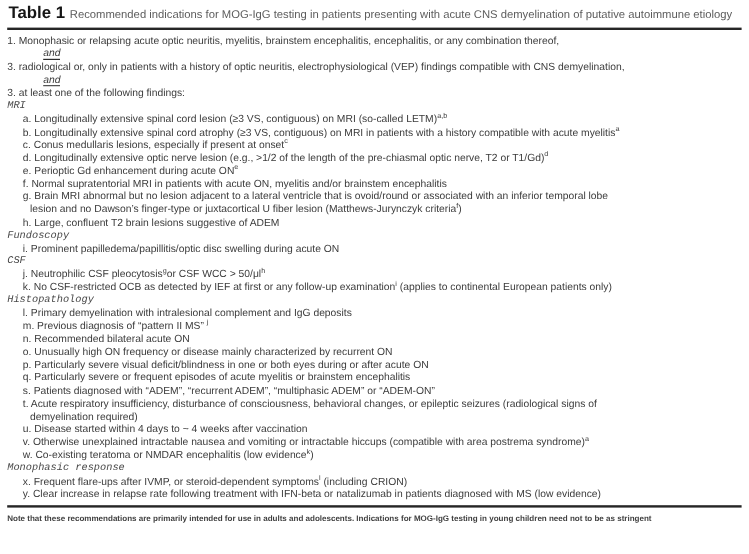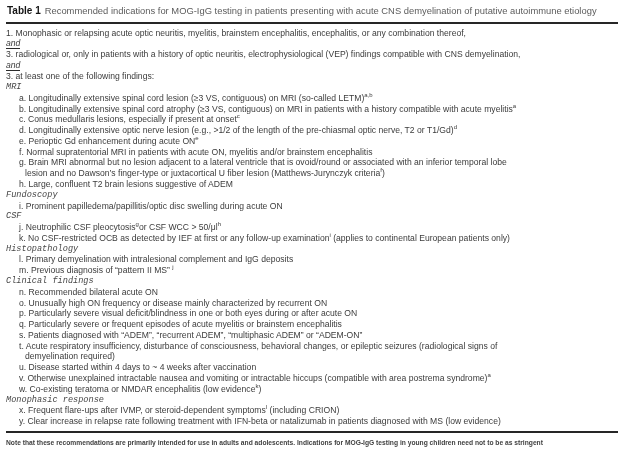--- a/index.html
+++ b/index.html
@@ -7,34 +7,34 @@
     width:624px;height:462px;overflow:hidden;background:#ffffff;
     font-family:"Liberation Sans", sans-serif;
     -webkit-font-smoothing:antialiased;
   }
   .page{width:624px;height:462px;position:relative;overflow:hidden;}
   .title{
     padding:5px 10px 3px 7px;
     font-size:9.4px;line-height:11.6px;color:#5c5c5c;
     max-width:612px;
   }
-  .tlabel{font-weight:bold;color:#161616;margin-right:4px;font-size:10px;}
+  .tlabel{font-weight:bold;color:#161616;margin-right:4px;font-size:14px;}
   .rule{height:2px;background:#262626;margin:2px 6px 3px 6px;}
   .rule-bottom{margin-top:4px;height:2px;}
   .rows{padding:1px 4px 0 6px;}
   .row{
     font-size:8.6px;line-height:10.78px;color:#3b3b3b;
     white-space:nowrap;overflow:hidden;
   }
   .k-sub{padding-left:13px;}
   .k-subcont{padding-left:19px;}
   .k-section{font-style:italic;color:#474747;font-family:Liberation Mono, monospace;}
   .k-and span{
     font-style:italic;display:inline-block;line-height:9px;
-    border-bottom:1.8px solid #2b2b2b;padding-bottom:0px;
+    border-bottom:1.8px solid #2b2b2b;padding-bottom:0px;margin-left:30px;
   }
   sup{font-size:6px;line-height:0;vertical-align:super;}
   .footnote{
     padding:3px 6px 0 6px;
     font-size:6.7px;font-weight:600;color:#3f3f3f;
     white-space:nowrap;overflow:hidden;line-height:8.5px;
   }
 </style>
 </head>
 <body>
@@ -61,21 +61,20 @@
       <div class="row k-subcont"><span>lesion and no Dawson’s finger-type or juxtacortical U fiber lesion (Matthews-Jurynczyk criteria<sup>f</sup>)</span></div>
       <div class="row k-sub"><span>h. Large, confluent T2 brain lesions suggestive of ADEM</span></div>
       <div class="row k-section"><span>Fundoscopy</span></div>
       <div class="row k-sub"><span>i. Prominent papilledema/papillitis/optic disc swelling during acute ON</span></div>
       <div class="row k-section"><span>CSF</span></div>
       <div class="row k-sub"><span>j. Neutrophilic CSF pleocytosis<sup>g</sup>or CSF WCC &gt; 50/μl<sup>h</sup></span></div>
       <div class="row k-sub"><span>k. No CSF-restricted OCB as detected by IEF at first or any follow-up examination<sup>i</sup> (applies to continental European patients only)</span></div>
       <div class="row k-section"><span>Histopathology</span></div>
       <div class="row k-sub"><span>l. Primary demyelination with intralesional complement and IgG deposits</span></div>
       <div class="row k-sub"><span>m. Previous diagnosis of “pattern II MS” <sup>j</sup></span></div>
-      <div class="row k-section"><span>Clinical findings</span></div>
       <div class="row k-sub"><span>n. Recommended bilateral acute ON</span></div>
       <div class="row k-sub"><span>o. Unusually high ON frequency or disease mainly characterized by recurrent ON</span></div>
       <div class="row k-sub"><span>p. Particularly severe visual deficit/blindness in one or both eyes during or after acute ON</span></div>
       <div class="row k-sub"><span>q. Particularly severe or frequent episodes of acute myelitis or brainstem encephalitis</span></div>
       <div class="row k-sub"><span>s. Patients diagnosed with “ADEM”, “recurrent ADEM”, “multiphasic ADEM” or “ADEM-ON”</span></div>
       <div class="row k-sub"><span>t. Acute respiratory insufficiency, disturbance of consciousness, behavioral changes, or epileptic seizures (radiological signs of</span></div>
       <div class="row k-subcont"><span>demyelination required)</span></div>
       <div class="row k-sub"><span>u. Disease started within 4 days to ~ 4 weeks after vaccination</span></div>
       <div class="row k-sub"><span>v. Otherwise unexplained intractable nausea and vomiting or intractable hiccups (compatible with area postrema syndrome)<sup>a</sup></span></div>
       <div class="row k-sub"><span>w. Co-existing teratoma or NMDAR encephalitis (low evidence<sup>k</sup>)</span></div>

